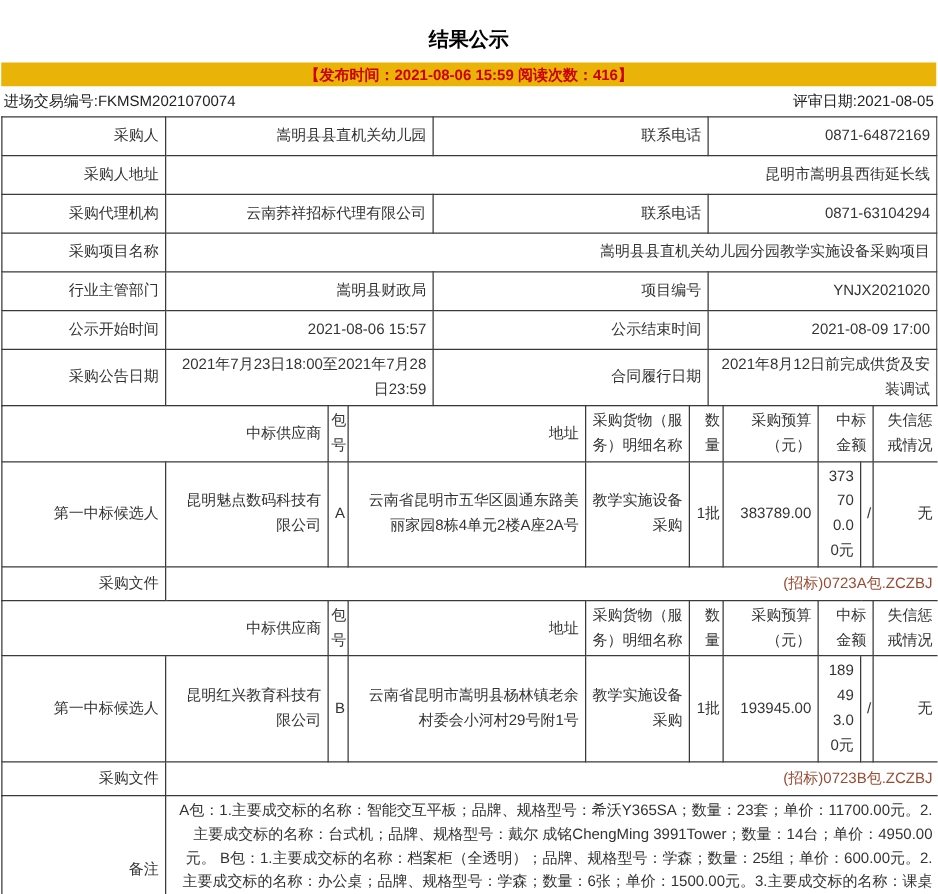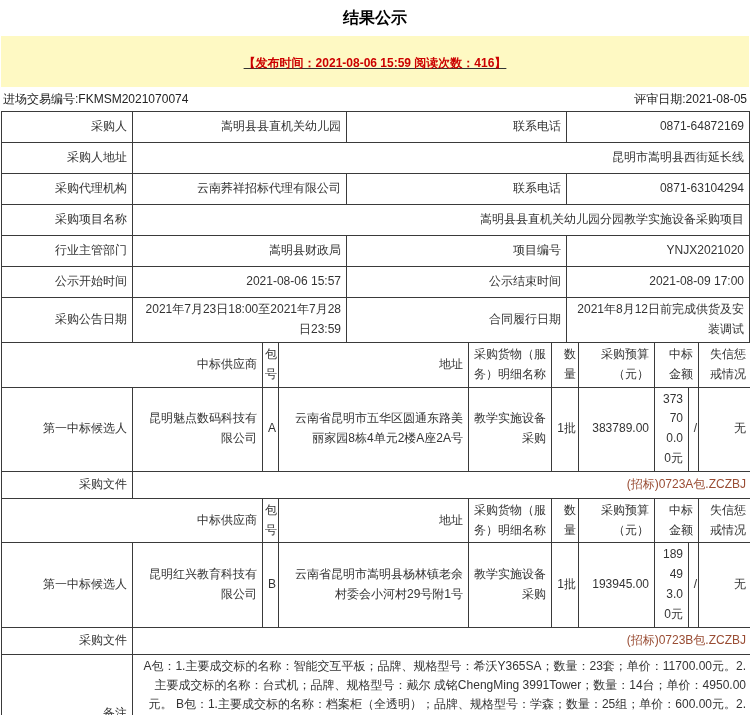--- a/index.html
+++ b/index.html
@@ -1,19 +1,19 @@
 <!DOCTYPE html>
 <html><head>
 <meta charset="utf-8">
 <style>
   html,body{margin:0;padding:0;background:#fff;}
   body{width:750px;font-family:"Liberation Sans","DejaVu Sans",sans-serif;color:#333;}
   .wrap{width:748px;margin:0 auto;}
-  .page-title{font-size:16px;font-weight:bold;text-align:center;color:#000;margin:8px 0 7px 0;}
-  .pub-band{background:#fef9c3;text-align:center;padding:18px 0;height:15px;line-height:15px;text-decoration:underline;}
+  .page-title{font-size:16px;font-weight:bold;text-align:center;color:#000;margin:22px 0 7px 0;}
+  .pub-band{background:#eab308;text-align:center;padding:2px 0;height:15px;line-height:15px;}
   .pub-band span{color:#cc0000;font-weight:bold;font-size:12px;}
   .meta-line{display:flex;justify-content:space-between;font-size:12px;color:#222;padding:4px 2px 3px 2px;}
   table{border-collapse:collapse;table-layout:fixed;width:100%;}
   table.follow{margin-top:-1px;}
   td{border:1px solid #3a3a3a;font-size:12px;color:#333;padding:2px 5px;word-break:break-all;line-height:1.65;vertical-align:middle;background:#fff;}
   td.lbl{text-align:right;}
   td.val{text-align:right;}
   .h28 td{height:26px;}
   .h40 td{height:40px;}
   .h25 td{height:22px;}

